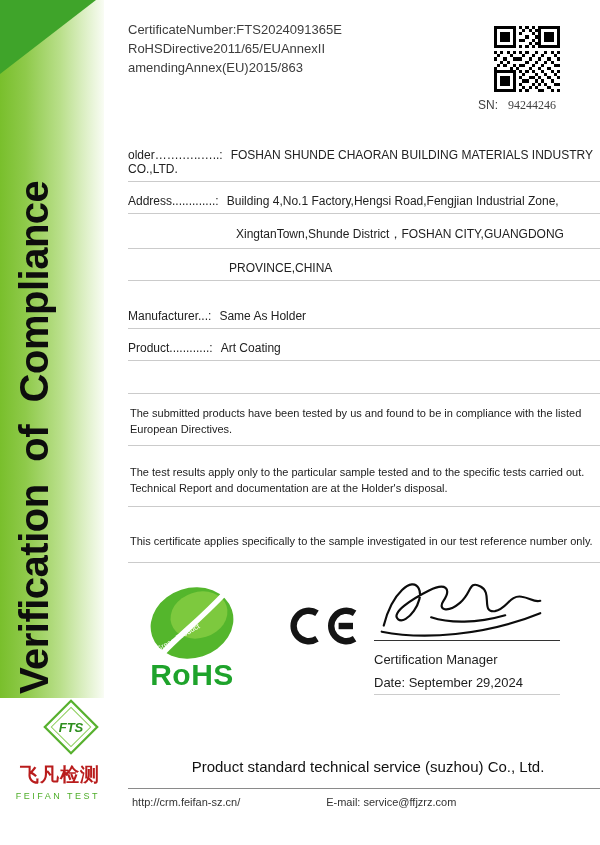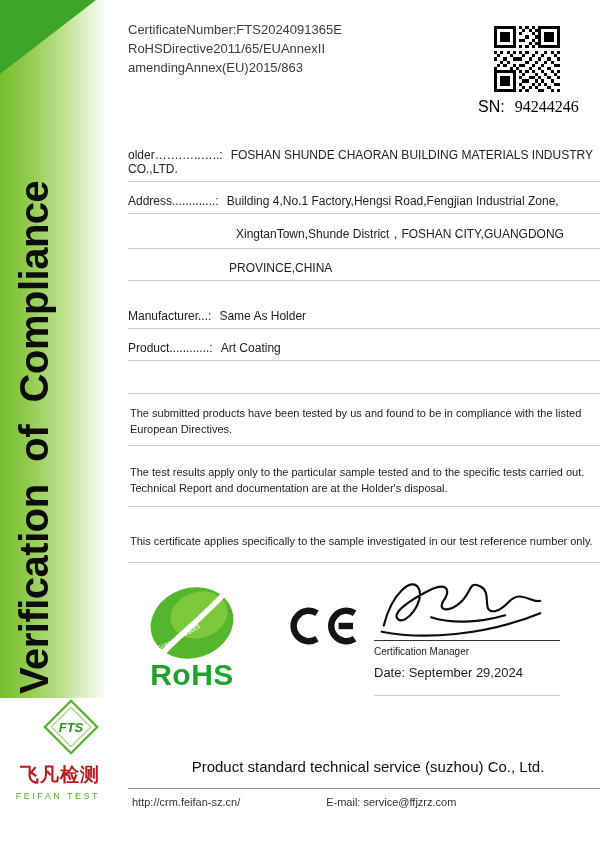--- a/index.html
+++ b/index.html
@@ -22,21 +22,21 @@
   .brand-block { position:absolute; left:8px; top:698px; width:92px; text-align:right; }
   .brand-cn { font-size:19px; font-weight:bold; color:#b91c1c; letter-spacing:1px; margin-top:2px; }
   .brand-en { font-size:9px; color:#4fae2a; letter-spacing:2.5px; margin-top:3px; }
 
   
   .main { position:absolute; left:128px; top:0; width:480px; height:845px; color:#2e2e2e; }
 
   .cert-header { position:absolute; left:0; top:20px; font-size:13px; line-height:19px; color:#3c3c3c; }
 
   .qr { position:absolute; left:366px; top:26px; width:66px; height:66px; }
-  .sn { position:absolute; left:350px; top:98px; font-size:16px; color:#000000;text-align:right; }
+  .sn { position:absolute; left:350px; top:98px; font-size:12px; color:#404040;text-align:right; }
   .sn-val { margin-left:10px; font-family:"Liberation Serif","DejaVu Serif",serif; }
 
   .fields { position:absolute; left:0; top:136px; width:480px; }
   .frow { border-bottom:1px solid #cbcbcb; padding:12px 0 5px 0; min-height:32px; font-size:12px; color:#222; }
   .fvalue { margin-left:8px; }
   .cont1 { padding-left:108px; }
   .cont2 { padding-left:101px; }
   .gap-top { margin-top:16px; }
   .empty { min-height:33px; }
 
@@ -46,22 +46,22 @@
   .s2 { padding:18px 2px 10px 2px; }
   .s3 { padding:26px 2px 13px 2px; }
 
   .marks { position:absolute; left:0; top:572px; width:480px; height:140px; }
   .rohs { position:absolute; left:6px; top:0; width:116px; text-align:center; }
   .rohs svg { display:block; margin:8px auto 0 auto; }
   .rohs-text { font-size:30px; font-weight:bold; color:#1ea32b; letter-spacing:0.5px; margin-top:-8px; }
   .ce { position:absolute; left:156px; top:34px; }
   .sig-block { position:absolute; left:246px; top:0; width:186px; }
   .sig-svg { display:block; width:176px; height:70px; }
-  .sig-title { border-top:1.5px solid #333; margin-top:-2px; padding-top:5px; font-size:10px; color:#1d1d1d; }
-  .sig-date { font-size:13px; margin-top:8px; padding-bottom:15px; border-bottom:1px solid #ccc; color:#1d1d1d; }
+  .sig-title { border-top:1.5px solid #333; margin-top:-2px; padding-top:11px; font-size:13px; color:#1d1d1d; }
+  .sig-date { font-size:13px; margin-top:8px; padding-bottom:4px; border-bottom:1px solid #ccc; color:#1d1d1d; }
 
   .footer-company { position:absolute; left:0; top:758px; width:480px; text-align:center;
     font-size:15px; color:#111; }
   .footer-divider { position:absolute; left:0; top:788px; width:480px; border-top:1px solid #8a8a8a; }
   .footer-links { position:absolute; left:4px; top:796px; width:476px; display:flex; gap:86px;
     font-size:11px; color:#333; }
 </style>
 </head>
 <body>
 

